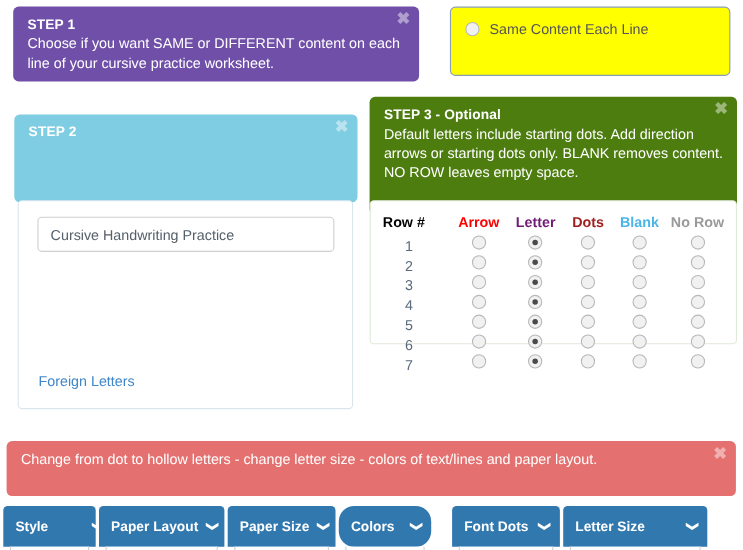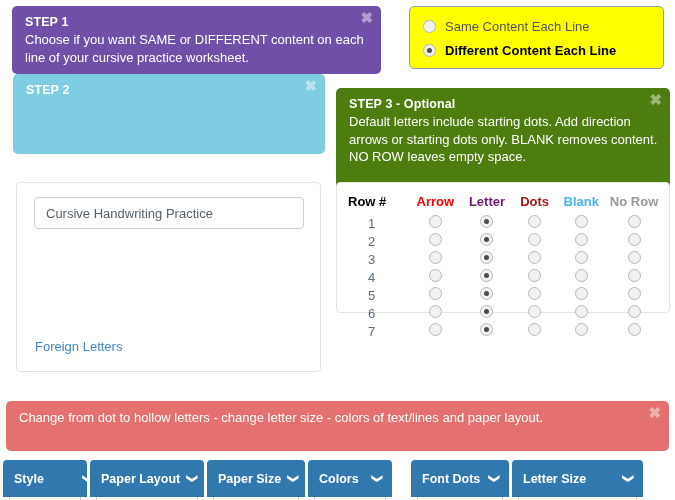--- a/index.html
+++ b/index.html
@@ -41,21 +41,21 @@
     right: 8px;
     font-size: 15px;
     font-weight: bold;
     line-height: 14px;
     color: rgba(255,255,255,.45);
     cursor: pointer;
     font-family: "Liberation Sans", sans-serif;
   }
 
   #step1 { left: 12px;  top: 6px;   width: 369px; height: 68px; background: #6f4fa8; }
-  #step2 { left: 13px;  top: 74px;  width: 312px; height: 80px; background: #7ecde2; }
+  #step2 { left: 13px;  top: 104px;  width: 312px; height: 80px; background: #7ecde2; }
   #step3 { left: 336px; top: 88px;  width: 334px; height: 107px; background: #4d7c0f; }
   #step4 { left: 6px;   top: 401px; width: 663px; height: 50px; background: #e4706f; }
 
   #step4 .step-title { font-size: 12.5px; }
   #step4 .step-body  { font-size: 13px; }
 
   
   #content-mode-box {
     position: absolute;
     left: 409px;
@@ -236,24 +236,20 @@
 <div class="step-panel" id="step1">
   <div class="step-title">STEP 1</div>
   <div class="step-body">Choose if you want SAME or DIFFERENT content on each line of your cursive practice worksheet.</div>
   <div class="close-x">✖</div>
 </div>
 
 <div id="content-mode-box">
   <div class="mode-row">
     <span class="radio"></span>
     <span class="mode-label">Same Content Each Line</span>
-  </div>
-  <div class="mode-row selected">
-    <span class="radio on"></span>
-    <span class="mode-label">Different Content Each Line</span>
   </div>
 </div>
 
 <div class="step-panel" id="step2">
   <div class="step-title">STEP 2</div>
   <div class="close-x">✖</div>
 </div>
 
 <div class="step-panel" id="step3">
   <div class="step-title">STEP 3 - Optional</div>
@@ -353,21 +349,21 @@
     <div class="dropdown-btn" style="left: 90px; width: 114px;">
       <span>Paper Layout</span>
       <span class="caret" style="transform: rotate(90deg); display: inline-block;">❯</span>
       <span class="ghost-panel"></span>
     </div>
     <div class="dropdown-btn" style="left: 207px; width: 98px;">
       <span>Paper Size</span>
       <span class="caret" style="transform: rotate(90deg); display: inline-block;">❯</span>
       <span class="ghost-panel"></span>
     </div>
-    <div class="dropdown-btn" style="left: 308px; width: 84px;">
+    <div class="dropdown-btn" style="left: 308px; width: 84px; border-radius: 14px;">
       <span>Colors</span>
       <span class="caret" style="transform: rotate(90deg); display: inline-block;">❯</span>
       <span class="ghost-panel"></span>
     </div>
     <div class="dropdown-btn" style="left: 411px; width: 98px;">
       <span>Font Dots</span>
       <span class="caret" style="transform: rotate(90deg); display: inline-block;">❯</span>
       <span class="ghost-panel"></span>
     </div>
     <div class="dropdown-btn" style="left: 512px; width: 131px;">

